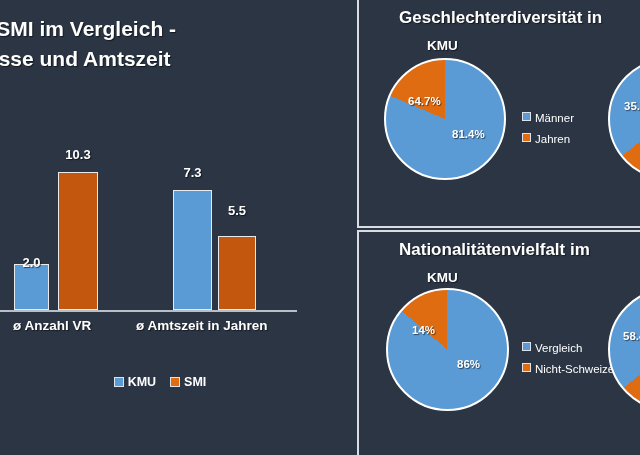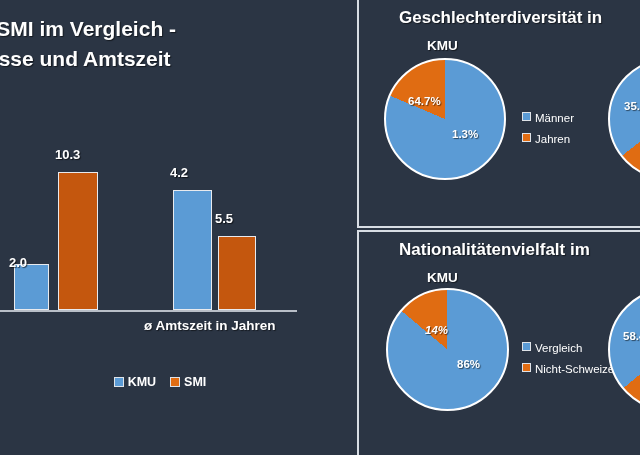--- a/index.html
+++ b/index.html
@@ -19,21 +19,21 @@
     font-size:21px;font-weight:bold;line-height:1.45;
     text-shadow:1px 1px 1px rgba(0,0,0,.55);
     white-space:pre-line;
   }
   .plot{position:absolute;left:0;top:120px;width:352px;height:192px;}
   .axis{position:absolute;left:0;bottom:0;width:297px;height:2px;background:#b9bfc8;}
   .bar{position:absolute;bottom:2px;border:1px solid #e8eaee;box-sizing:border-box;}
   .bar.kmu{background:#5b9bd5;}
   .bar.smi{background:#c4570e;}
   .bar-val{
-    position:absolute;font-size:13px;font-weight:bold;
+    position:absolute;font-size:13px;font-weight:bold;text-align:center;
     text-shadow:1px 1px 1px rgba(0,0,0,.6);
   }
   .cat-label{
     position:absolute;top:318px;font-size:13.5px;font-weight:bold;
     text-shadow:1px 1px 1px rgba(0,0,0,.5);
   }
   .legend-bar{
     position:absolute;left:0;top:375px;width:320px;
     display:flex;justify-content:center;align-items:center;gap:14px;
   }
@@ -93,24 +93,25 @@
 
       <div class="bar kmu" style="left:173px;width:39px;height:120px;"></div>
 
       <div class="bar smi" style="left:218px;width:38px;height:74px;"></div>
 
       <div class="axis"></div>
     </div>
 
     <div class="bar-val" style="left:9px;top:255px;width:45px;">2.0</div>
     <div class="bar-val" style="left:55px;top:147px;width:46px;">10.3</div>
-    <div class="bar-val" style="left:170px;top:165px;width:45px;">4.2</div>
-    <div class="bar-val" style="left:215px;top:211px;width:44px;">5.5</div>
+    <div class="bar-val" style="left:170px;top:165px;width:45px;">7.3</div>
+    <div class="bar-val" style="left:215px;top:203px;width:44px;">5.5</div>
 
-    <div class="cat-label" style="left:144px;">ø Amtszeit in Jahren</div>
+    <div class="cat-label" style="left:13px;">ø Anzahl VR</div>
+    <div class="cat-label" style="left:136px;">ø Amtszeit in Jahren</div>
 
     <div class="legend-bar">
       <div class="lg">
         <span class="sw blue"></span>
         <span>KMU</span>
       </div>
       <div class="lg">
         <span class="sw orange"></span>
         <span>SMI</span>
       </div>
@@ -121,21 +122,21 @@
 
     <div class="pan-title">Geschlechterdiversität in</div>
 
     <div class="pie-sub" style="left:68px;top:38px;">KMU</div>
 
     <div class="pie" style="left:25px;top:58px;width:122px;height:122px;
                 background:conic-gradient(from 0deg,
                   #5b9bd5 0deg 293deg,
                   #e06c12 293deg 360deg);"></div>
     <div class="pie-lbl" style="left:49px;top:95px;">64.7%</div>
-    <div class="pie-lbl" style="left:93px;top:128px;">1.3%</div>
+    <div class="pie-lbl" style="left:93px;top:128px;">81.4%</div>
 
     <div class="legend-pie" style="left:163px;top:112px;">
       <div class="lgp">
         <span class="sw blue"></span>
         <span>Männer</span>
       </div>
       <div class="lgp">
         <span class="sw orange"></span>
         <span>Jahren</span>
       </div>
@@ -151,21 +152,21 @@
   <div class="panel-right panel-br">
 
     <div class="pan-title">Nationalitätenvielfalt im</div>
 
     <div class="pie-sub" style="left:68px;top:38px;">KMU</div>
 
     <div class="pie" style="left:27px;top:56px;width:123px;height:123px;
                 background:conic-gradient(from 0deg,
                   #5b9bd5 0deg 310deg,
                   #e06c12 310deg 360deg);"></div>
-    <div class="pie-lbl" style="left:66px;top:92px;font-style:italic;">14%</div>
+    <div class="pie-lbl" style="left:53px;top:92px;">14%</div>
     <div class="pie-lbl" style="left:98px;top:126px;text-align:center;">86%</div>
 
     <div class="legend-pie" style="left:163px;top:110px;">
       <div class="lgp">
         <span class="sw blue"></span>
         <span>Vergleich</span>
       </div>
       <div class="lgp">
         <span class="sw orange"></span>
         <span>Nicht-Schweizer</span>

